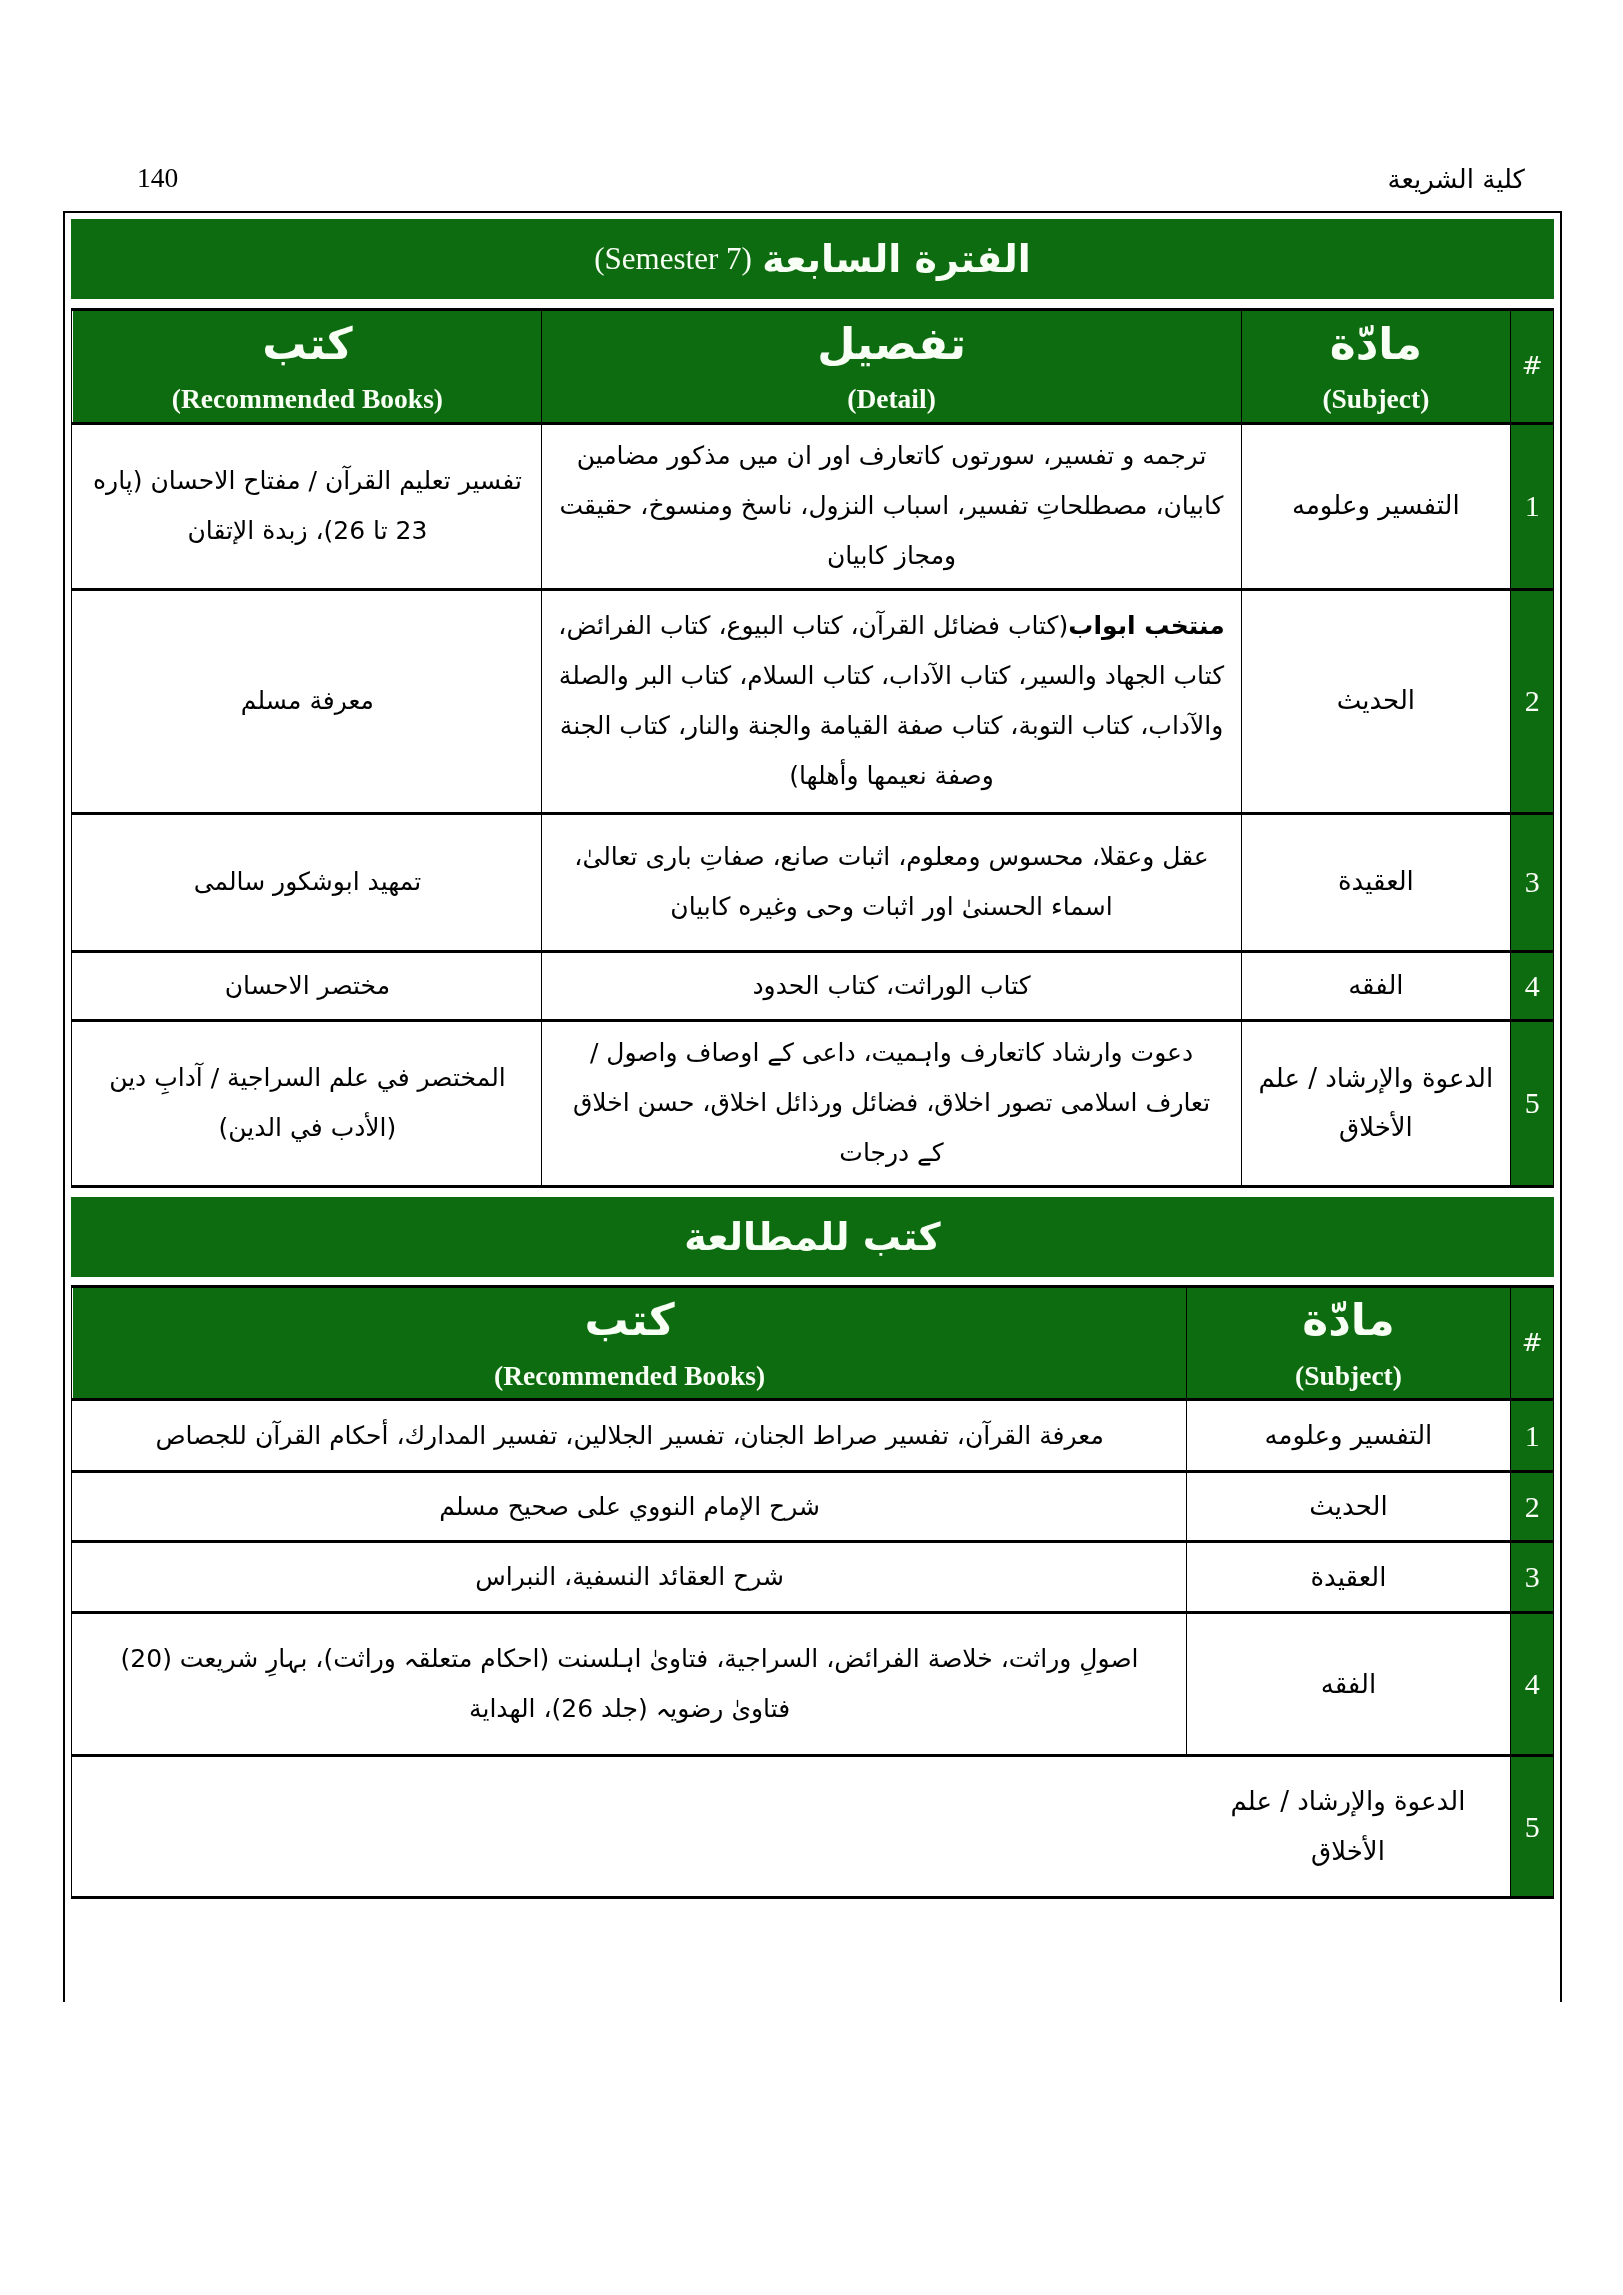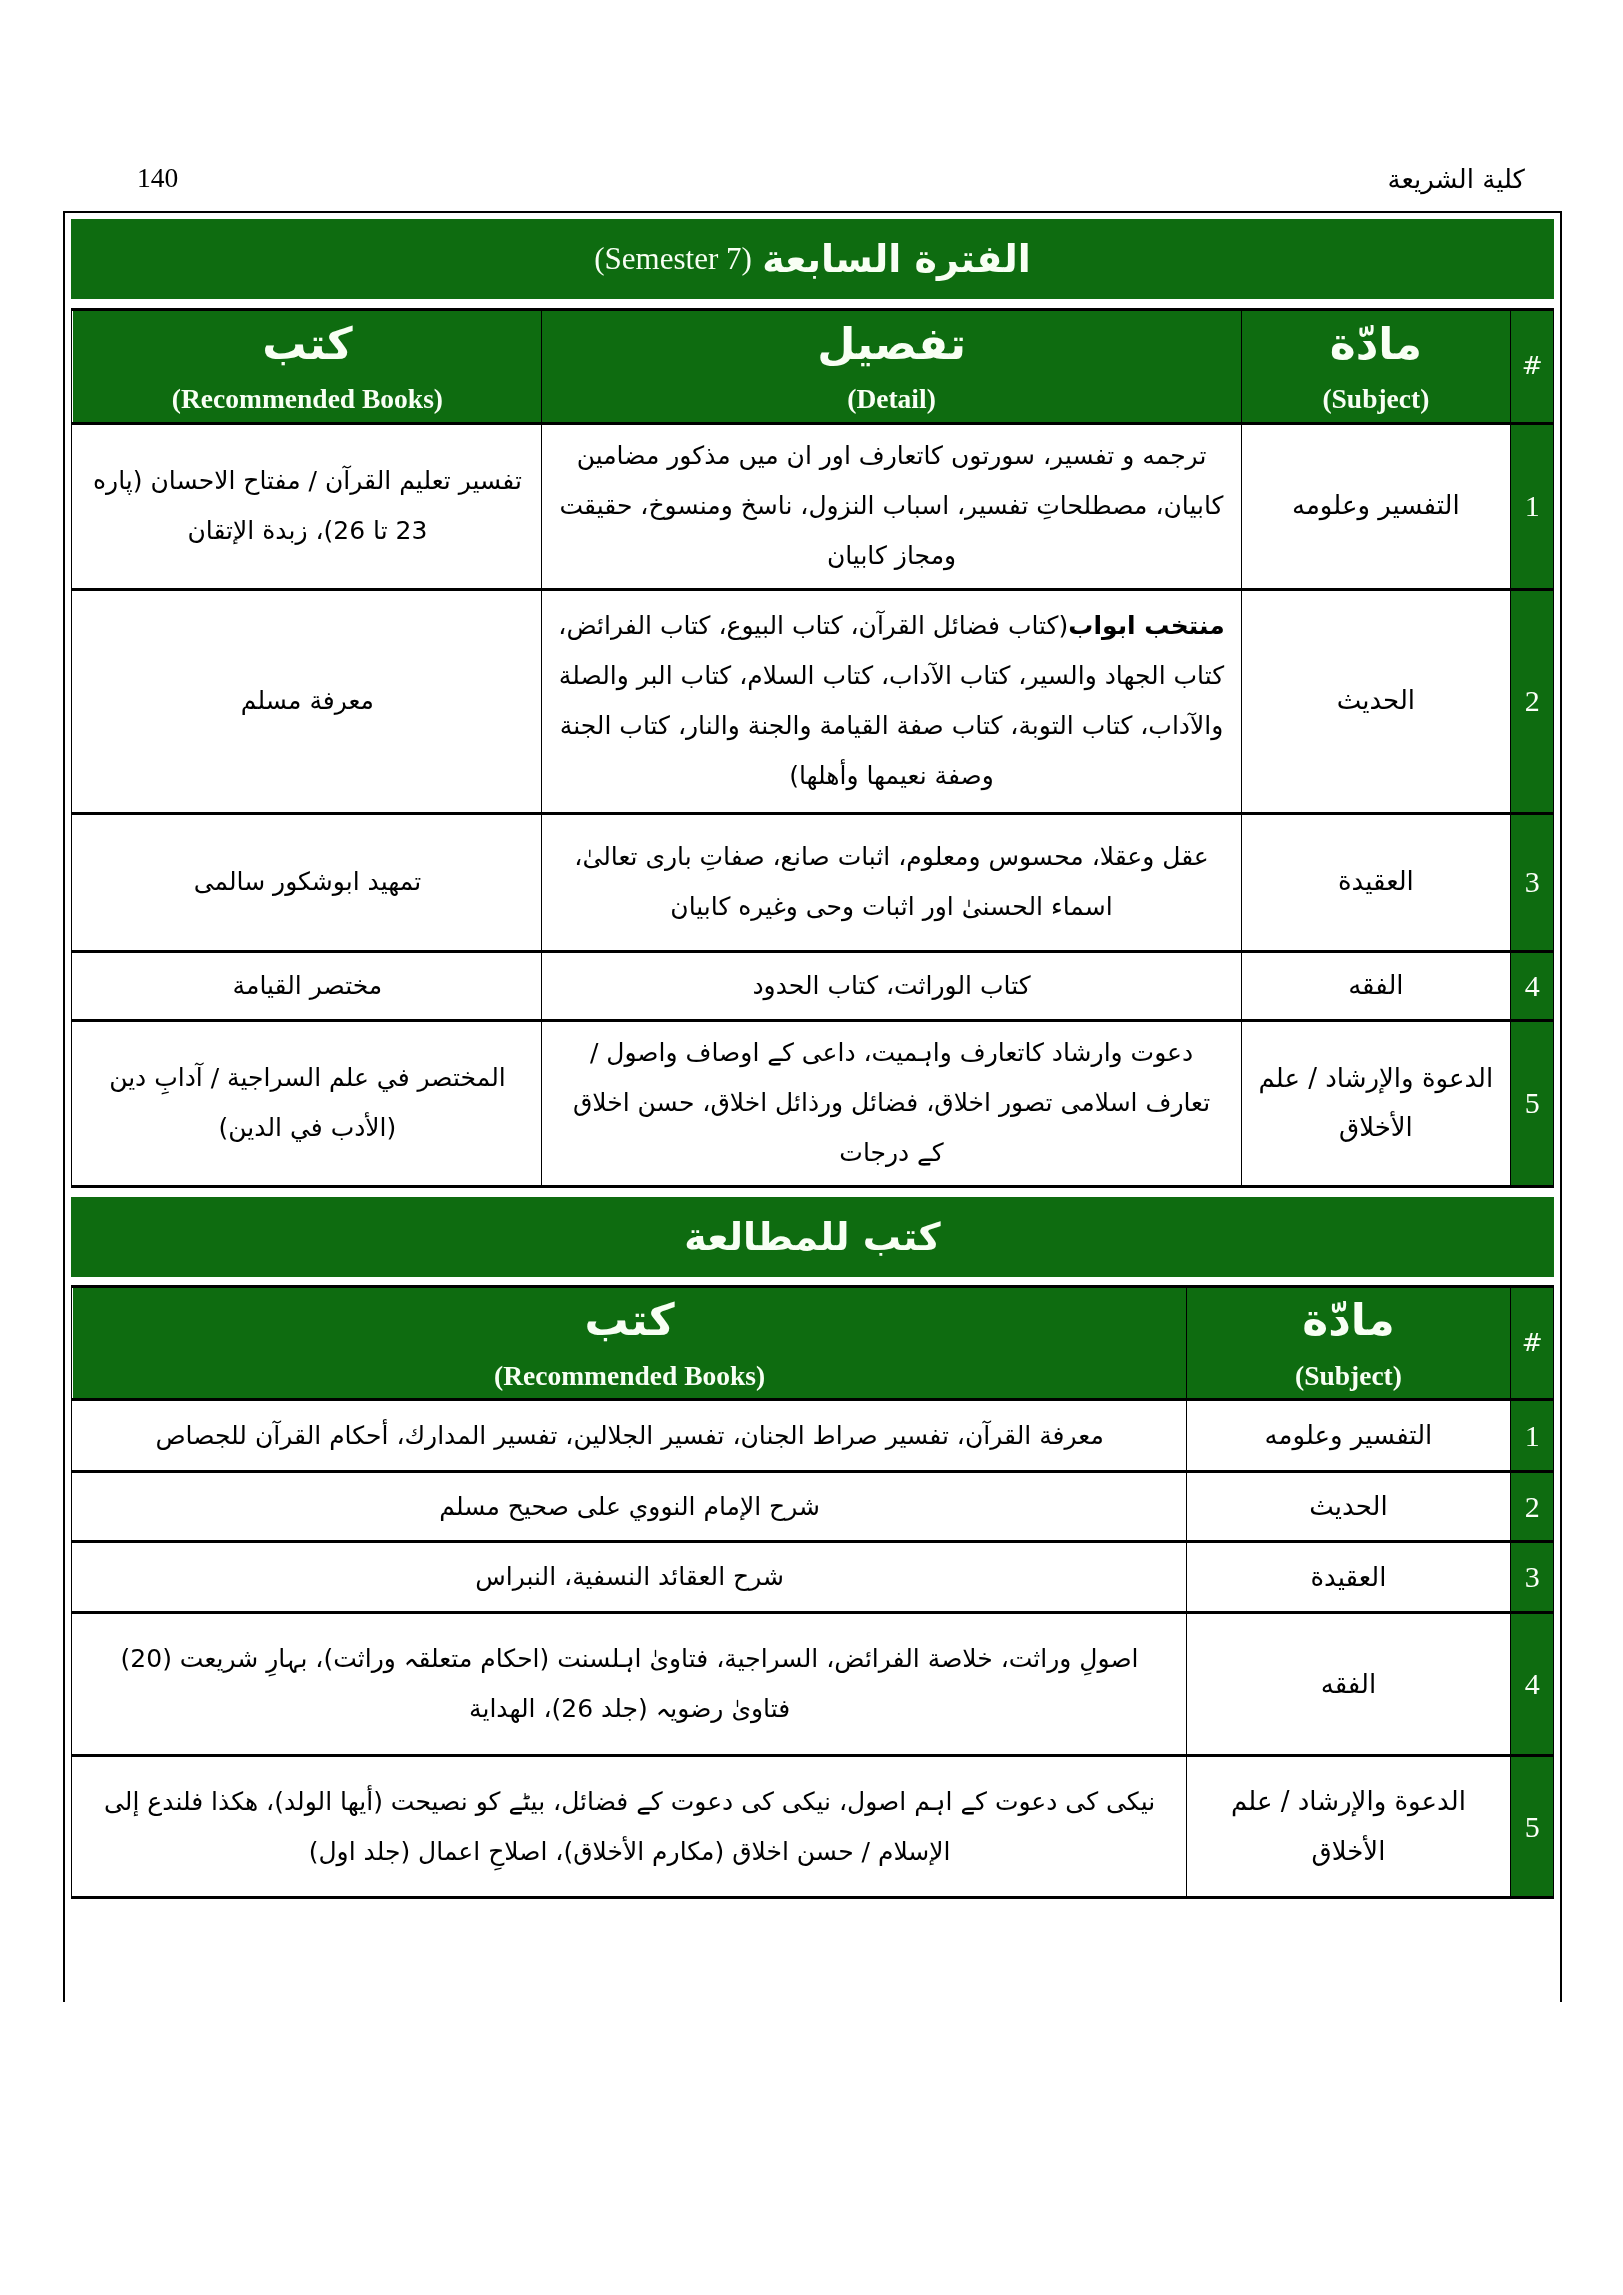--- a/index.html
+++ b/index.html
@@ -136,21 +136,21 @@
         <div class="cell c-num numcell">3</div>
         <div class="cell c-subj">العقيدة</div>
         <div class="cell c-det">عقل وعقلا، محسوس ومعلوم، اثبات صانع، صفاتِ بارى تعالىٰ، اسماء الحسنىٰ اور اثبات وحى وغيره كابيان</div>
         <div class="cell c-books">تمهيد ابوشكور سالمى</div>
       </div>
 
       <div class="row" style="min-height:66px">
         <div class="cell c-num numcell">4</div>
         <div class="cell c-subj">الفقه</div>
         <div class="cell c-det">كتاب الوراثت، كتاب الحدود</div>
-        <div class="cell c-books">مختصر القيامة</div>
+        <div class="cell c-books">مختصر الاحسان</div>
       </div>
 
       <div class="row" style="min-height:138px">
         <div class="cell c-num numcell">5</div>
         <div class="cell c-subj">الدعوة والإرشاد / علم الأخلاق</div>
         <div class="cell c-det">دعوت وارشاد كاتعارف واہميت، داعى كے اوصاف واصول / تعارف اسلامى تصور اخلاق، فضائل ورذائل اخلاق، حسن اخلاق كے درجات</div>
         <div class="cell c-books">المختصر في علم السراجية / آدابِ دين (الأدب في الدين)</div>
       </div>
     </div>
 
@@ -191,19 +191,18 @@
 
       <div class="row" style="min-height:140px">
         <div class="cell c-num numcell">4</div>
         <div class="cell c-subj">الفقه</div>
         <div class="cell c-books">اصولِ وراثت، خلاصة الفرائض، السراجية، فتاوىٰ اہلسنت (احكام متعلقہ وراثت)، بہارِ شريعت (20) فتاوىٰ رضويہ (جلد 26)، الهداية</div>
       </div>
 
       <div class="row" style="min-height:139px">
         <div class="cell c-num numcell">5</div>
         <div class="cell c-subj">الدعوة والإرشاد / علم الأخلاق</div>
-        <div class="cell c-books">نيكى كى دعوت كے اہم اصول، نيكى كى دعوت كے فضائل، بيٹے كو نصيحت (أيها الولد)، هكذا فلندع إلى الإسلام / حسن اخلاق (مكارم الأخلاق)، اصلاحِ اعمال (جلد اول)</div>
       </div>
     </div>
 
   </div>
 </div>
 
 
 </body></html>

